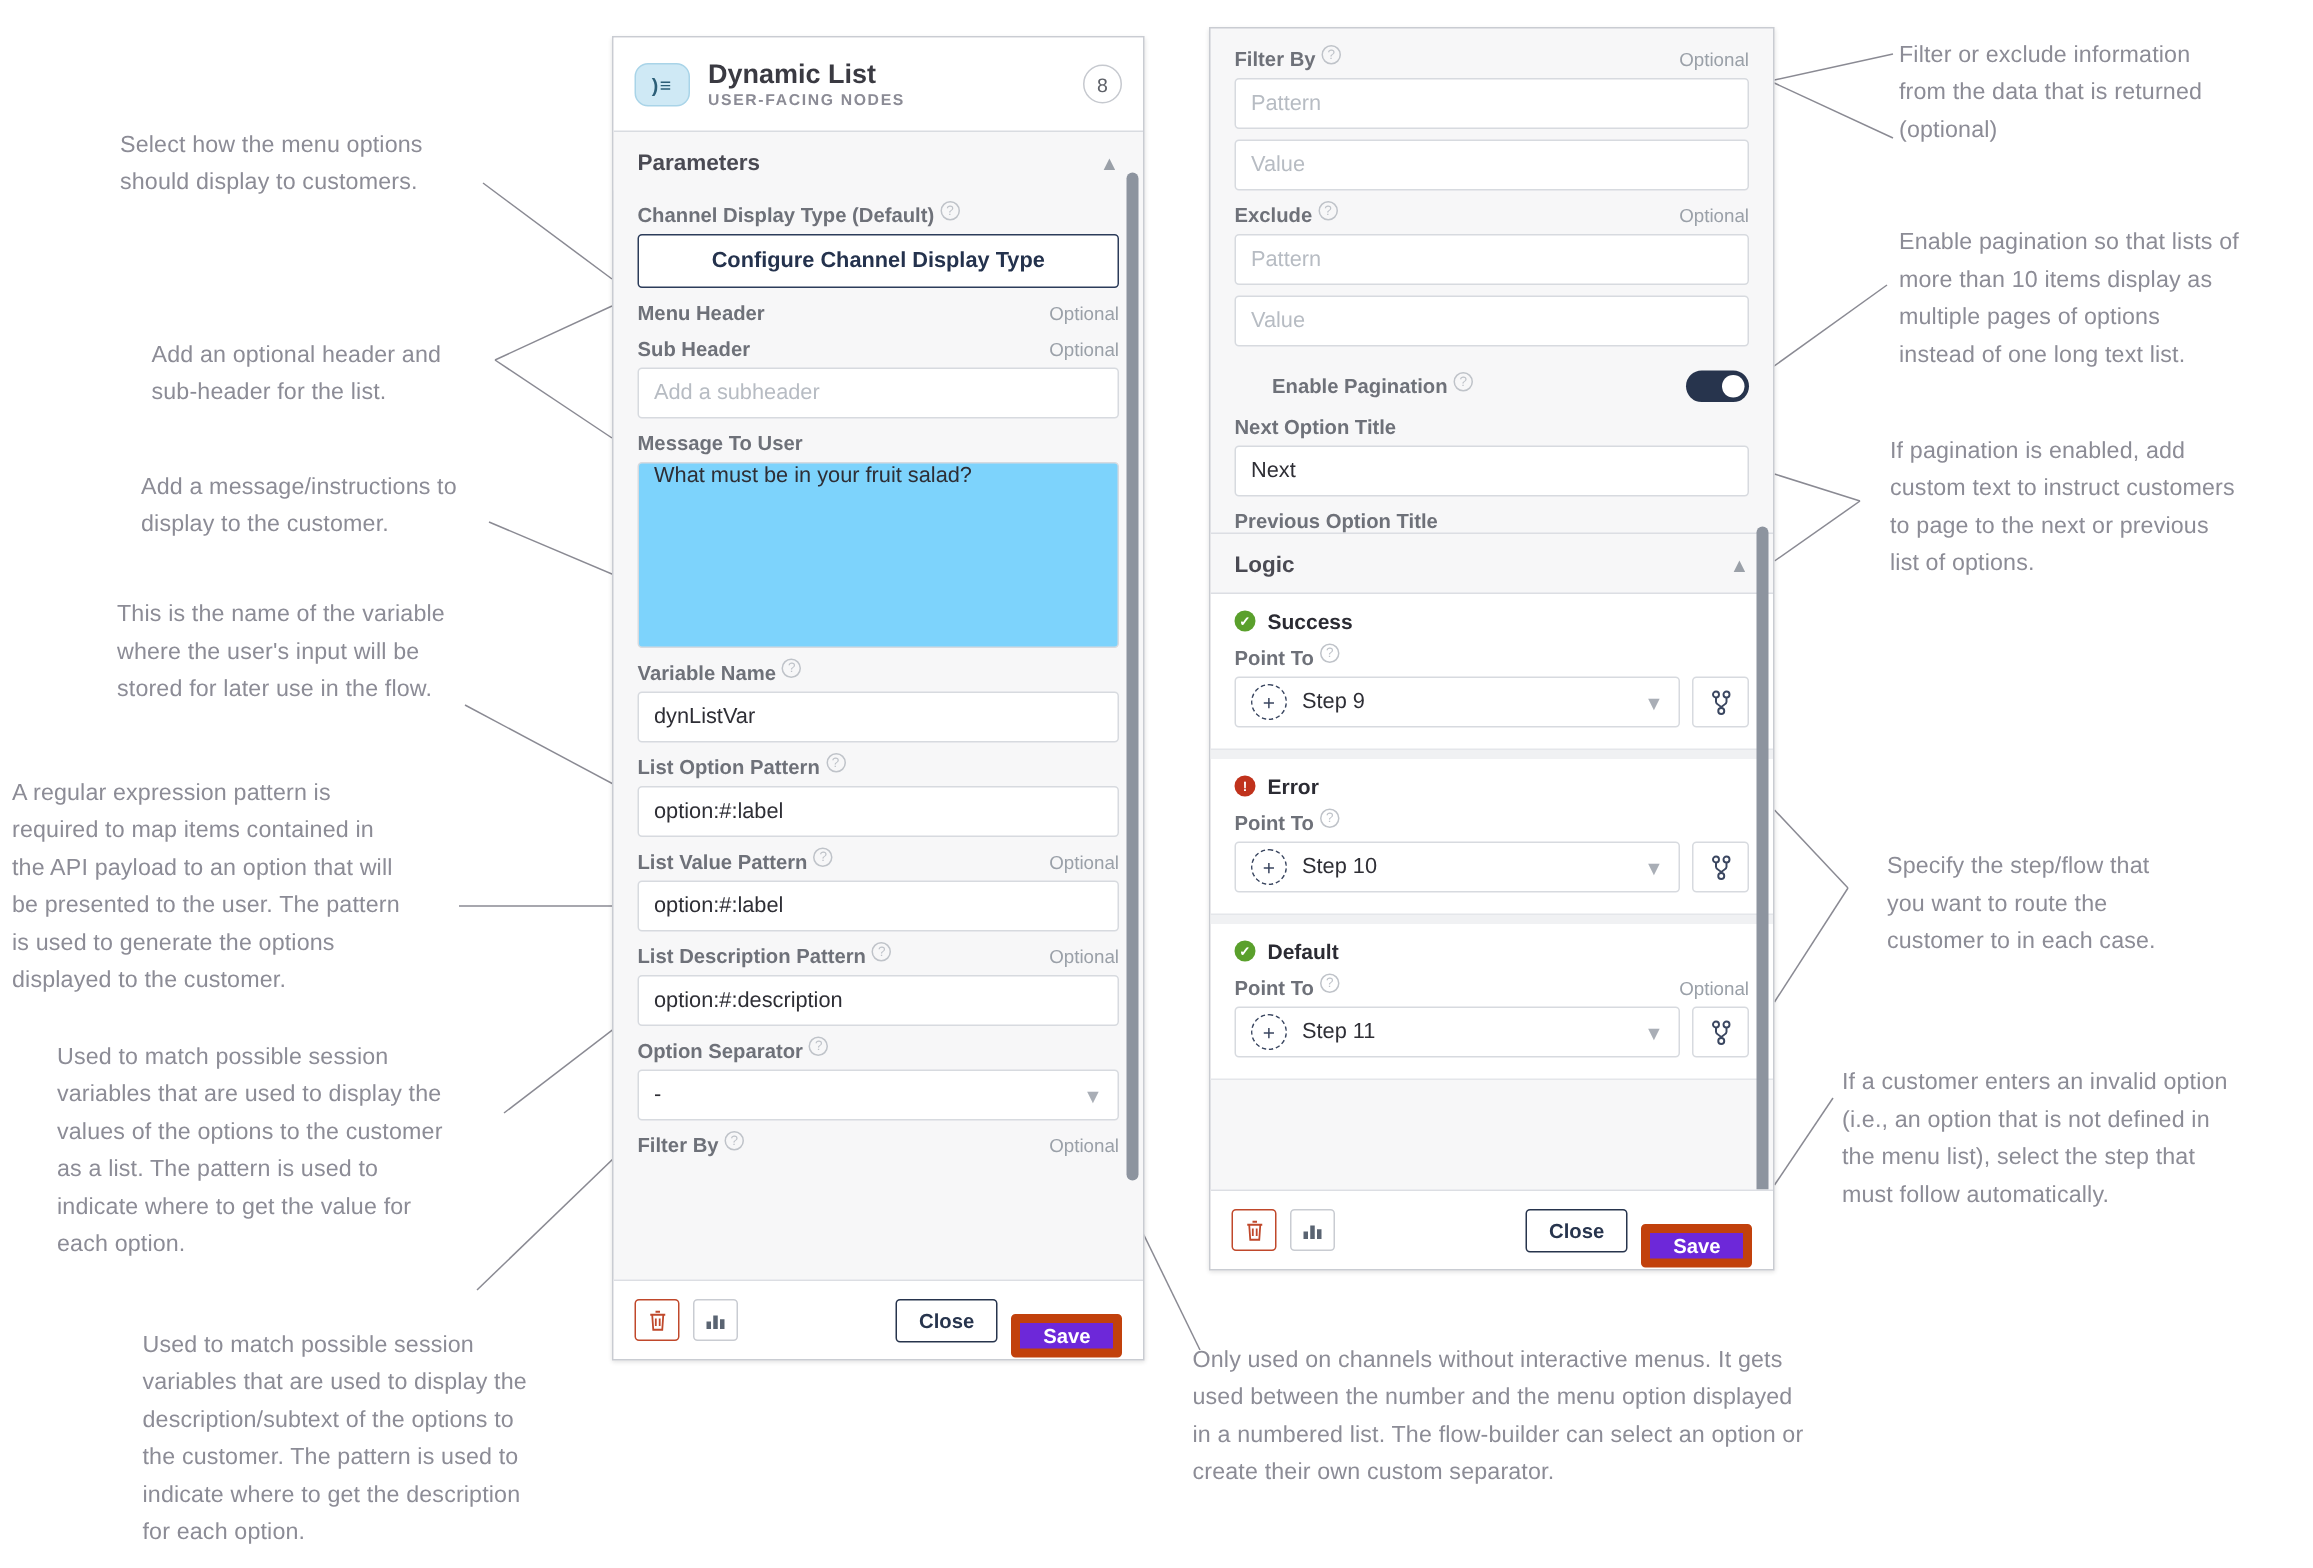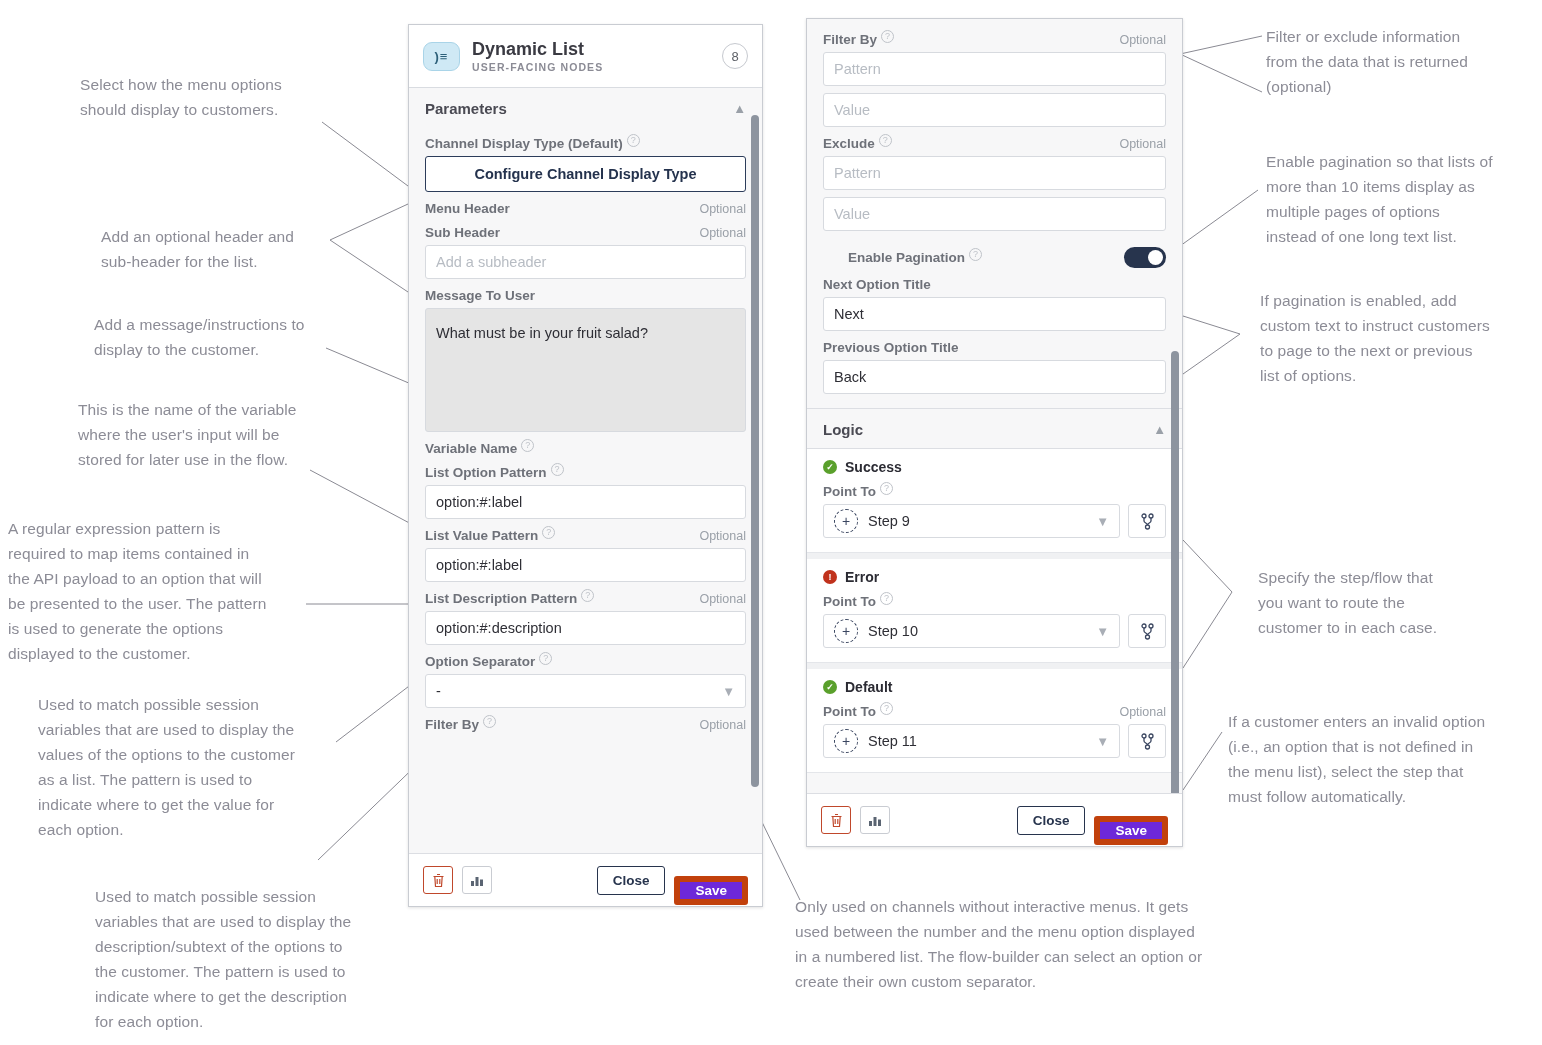--- a/index.html
+++ b/index.html
@@ -77,22 +77,22 @@
   }
 
   .inp {
     margin-top:5px; background:#fff; border:1px solid #d7dadf; border-radius:3px;
     height:34px; display:flex; align-items:center; padding:0 10px;
     font-size:14.5px; color:#2e2e35;
   }
   .inp.ph { color:#b7bcc3; }
   .inp.sel { justify-content:space-between; }
   .textarea {
-    margin-top:5px; background:#e5e5e5; border:1px solid #d7dadf; border-radius:3px;
-    height:124px; padding:16px 10px; font-size:14.5px; color:#2e2e35;
+    margin-top:5px; background:#7dd3fc; border:1px solid #d7dadf; border-radius:3px;
+    height:124px; padding:0 10px; font-size:14.5px; color:#2e2e35;
   }
   .btn-wide {
     margin-top:5px; background:#fff; border:1px solid #2c3c5a; border-radius:3px;
     height:36px; display:flex; align-items:center; justify-content:center;
     font-size:14.5px; font-weight:bold; color:#24324d;
   }
   .sel-chev { color:#a9aeb6; font-size:13px; }
 
   
   .panel-footer {
@@ -216,20 +216,21 @@
       <span class="lbl">Message To User</span>
     </div>
     <div class="textarea">What must be in your fruit salad?</div>
 
     <div class="lbl-row">
       <span class="lbl">
         <span>Variable Name</span>
         <span class="qmark">?</span>
       </span>
     </div>
+    <div class="inp">dynListVar</div>
 
     <div class="lbl-row">
       <span class="lbl">
         <span>List Option Pattern</span>
         <span class="qmark">?</span>
       </span>
     </div>
     <div class="inp">option:#:label</div>
 
     <div class="lbl-row">
@@ -324,21 +325,20 @@
     </div>
 
     <div class="lbl-row">
       <span class="lbl">Next Option Title</span>
     </div>
     <div class="inp">Next</div>
 
     <div class="lbl-row">
       <span class="lbl">Previous Option Title</span>
     </div>
-    <div class="inp" style="margin-bottom:14px;">Back</div>
   </div>
 
   <div class="section-head bordered">
     <span>Logic</span>
     <span class="chev">▲</span>
   </div>
 
   <div class="logic-row">
     <div class="logic-title">
       <span class="dot ok">✓</span>
@@ -441,21 +441,21 @@
           <rect x="5.5" y="3" width="3" height="9"></rect>
           <rect x="10" y="5.5" width="3" height="6.5"></rect>
       </svg>
     </div>
     <div class="spacer"></div>
     <div class="btn close">Close</div>
     <div class="btn save">Save</div>
   </div>
 </div>
 
-<div class="anno" style="left:80px;  top:72px;  width:300px;">Select how the menu options
+<div class="anno" style="left:80px;  top:84px;  width:300px;">Select how the menu options
 should display to customers.</div>
 <div class="anno" style="left:101px; top:224px; width:290px;">Add an optional header and
 sub-header for the list.</div>
 <div class="anno" style="left:94px;  top:312px; width:300px;">Add a message/instructions to
 display to the customer.</div>
 <div class="anno" style="left:78px;  top:397px; width:300px;">This is the name of the variable
 where the user's input will be
 stored for later use in the flow.</div>
 <div class="anno" style="left:8px;   top:516px; width:320px;">A regular expression pattern is
 required to map items contained in

